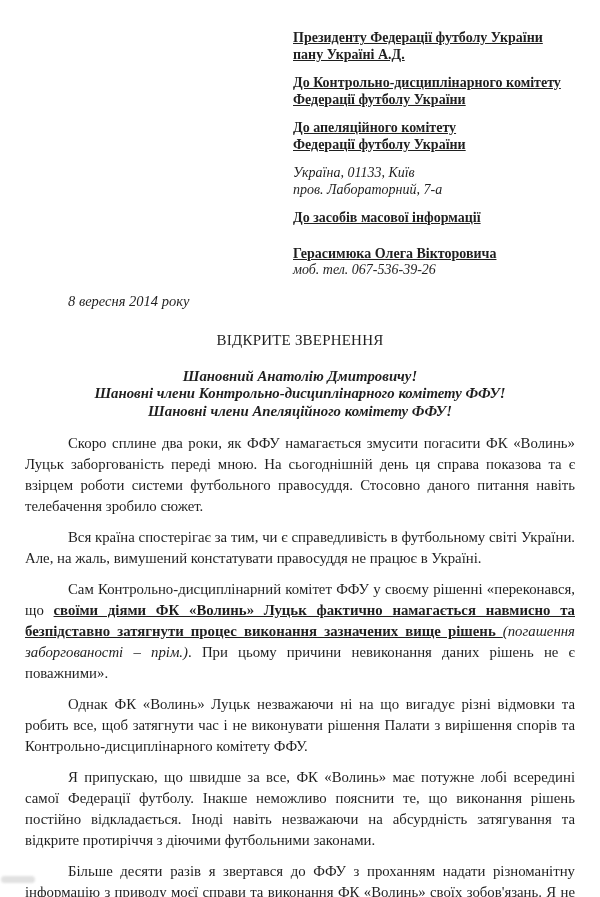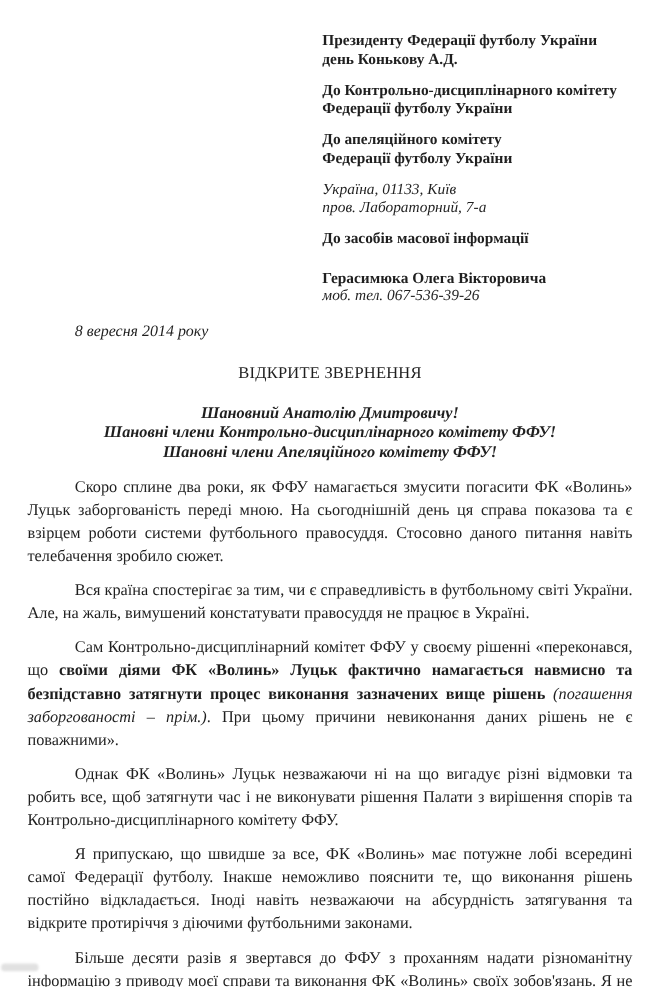--- a/index.html
+++ b/index.html
@@ -23,21 +23,21 @@
     position: relative;
   }
   
   .letterhead {
     margin-left: 268px; 
     font-size: 14px;
     line-height: 16.5px;
   }
   .lh-block { margin: 0 0 12px 0; }
   .lh-block.gap-lg { margin-bottom: 19px; }
-  .bold { font-weight: bold; }
+  .bold { font-weight: bold; text-decoration: underline; }
   .italic { font-style: italic; }
   .lh-line { white-space: nowrap; }
 
   .date-line {
     margin: 14px 0 0 43px;
     font-style: italic;
     font-size: 14.5px;
   }
 
   .doc-title {
@@ -81,21 +81,21 @@
   }
 </style>
 </head>
 <body>
 
 <div class="page">
 
   <div class="letterhead">
     <div class="lh-block bold">
       <div class="lh-line">Президенту Федерації футболу України</div>
-      <div class="lh-line">день Конькову А.Д.</div>
+      <div class="lh-line">пану Україні А.Д.</div>
     </div>
     <div class="lh-block bold">
       <div class="lh-line">До Контрольно-дисциплінарного комітету</div>
       <div class="lh-line">Федерації футболу України</div>
     </div>
     <div class="lh-block bold">
       <div class="lh-line">До апеляційного комітету</div>
       <div class="lh-line">Федерації футболу України</div>
     </div>
     <div class="lh-block italic">

